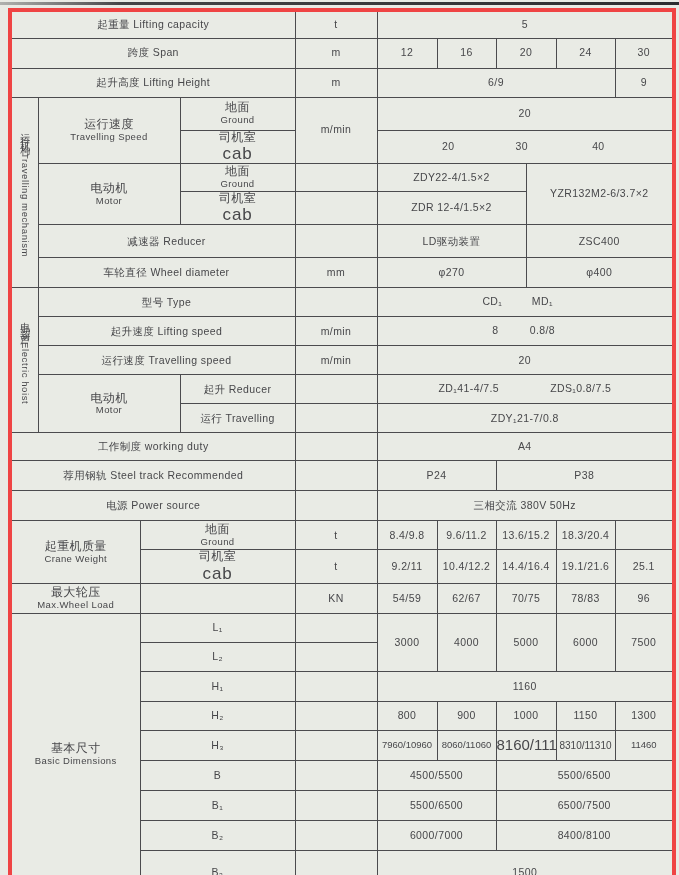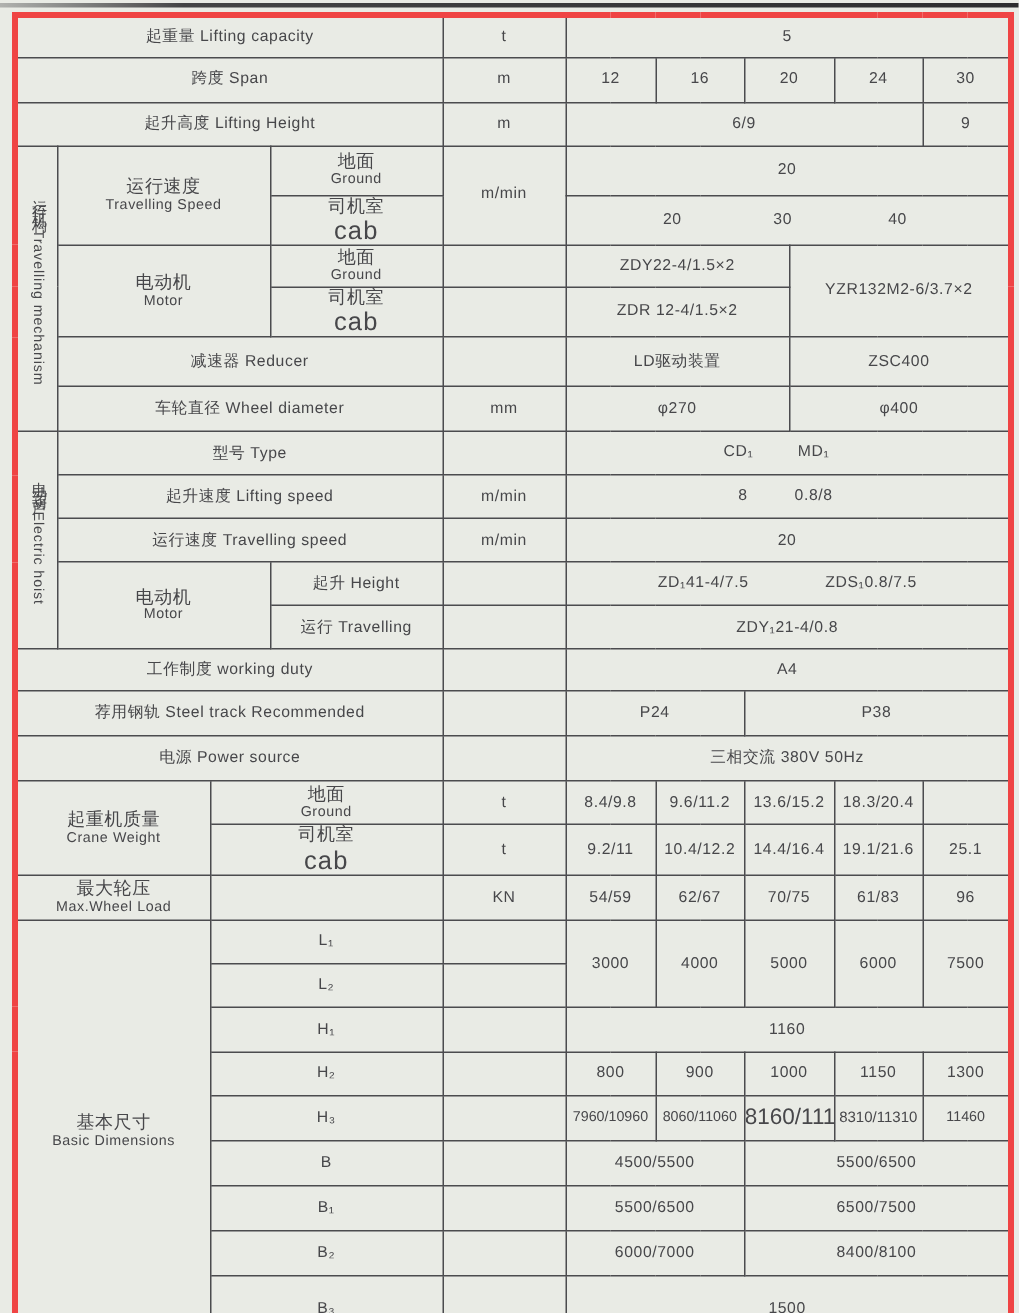--- a/index.html
+++ b/index.html
@@ -205,34 +205,34 @@
     <td colspan="10">20</td>
   </tr>
 
   <tr style="height:29px">
     <td class="lab" colspan="2" rowspan="2">
       <span class="two">
         <span class="l1">电动机</span>
         <span class="l2">Motor</span>
       </span>
     </td>
-    <td class="sub1">起升  Height</td>
+    <td class="sub1">起升  Reducer</td>
     <td class="u"></td>
     <td colspan="10">
       <div class="pcell">
         <span class="ppos" style="left:31%">ZD₁41-4/7.5</span>
         <span class="ppos" style="left:69%">ZDS₁0.8/7.5</span>
       </div>
     </td>
   </tr>
 
   <tr style="height:29px">
     <td class="sub1">运行  Travelling</td>
     <td class="u"></td>
-    <td colspan="10">ZDY₁21-4/0.8</td>
+    <td colspan="10">ZDY₁21-7/0.8</td>
   </tr>
 
   <tr style="height:28px">
     <td class="lab" colspan="4">工作制度  working duty</td>
     <td class="u"></td>
     <td colspan="10">A4</td>
   </tr>
 
   <tr style="height:30px">
     <td class="lab" colspan="4">荐用钢轨  Steel track Recommended</td>
@@ -288,21 +288,21 @@
       <span class="two">
         <span class="l1">最大轮压</span>
         <span class="l2">Max.Wheel Load</span>
       </span>
     </td>
     <td colspan="2"></td>
     <td class="u">KN</td>
     <td colspan="2">54/59</td>
     <td colspan="2">62/67</td>
     <td colspan="2">70/75</td>
-    <td colspan="2">61/83</td>
+    <td colspan="2">78/83</td>
     <td colspan="2">96</td>
   </tr>
 
   <tr style="height:29px">
     <td class="lab" colspan="2" rowspan="9">
       <span class="two">
         <span class="l1">基本尺寸</span>
         <span class="l2">Basic Dimensions</span>
       </span>
     </td>

